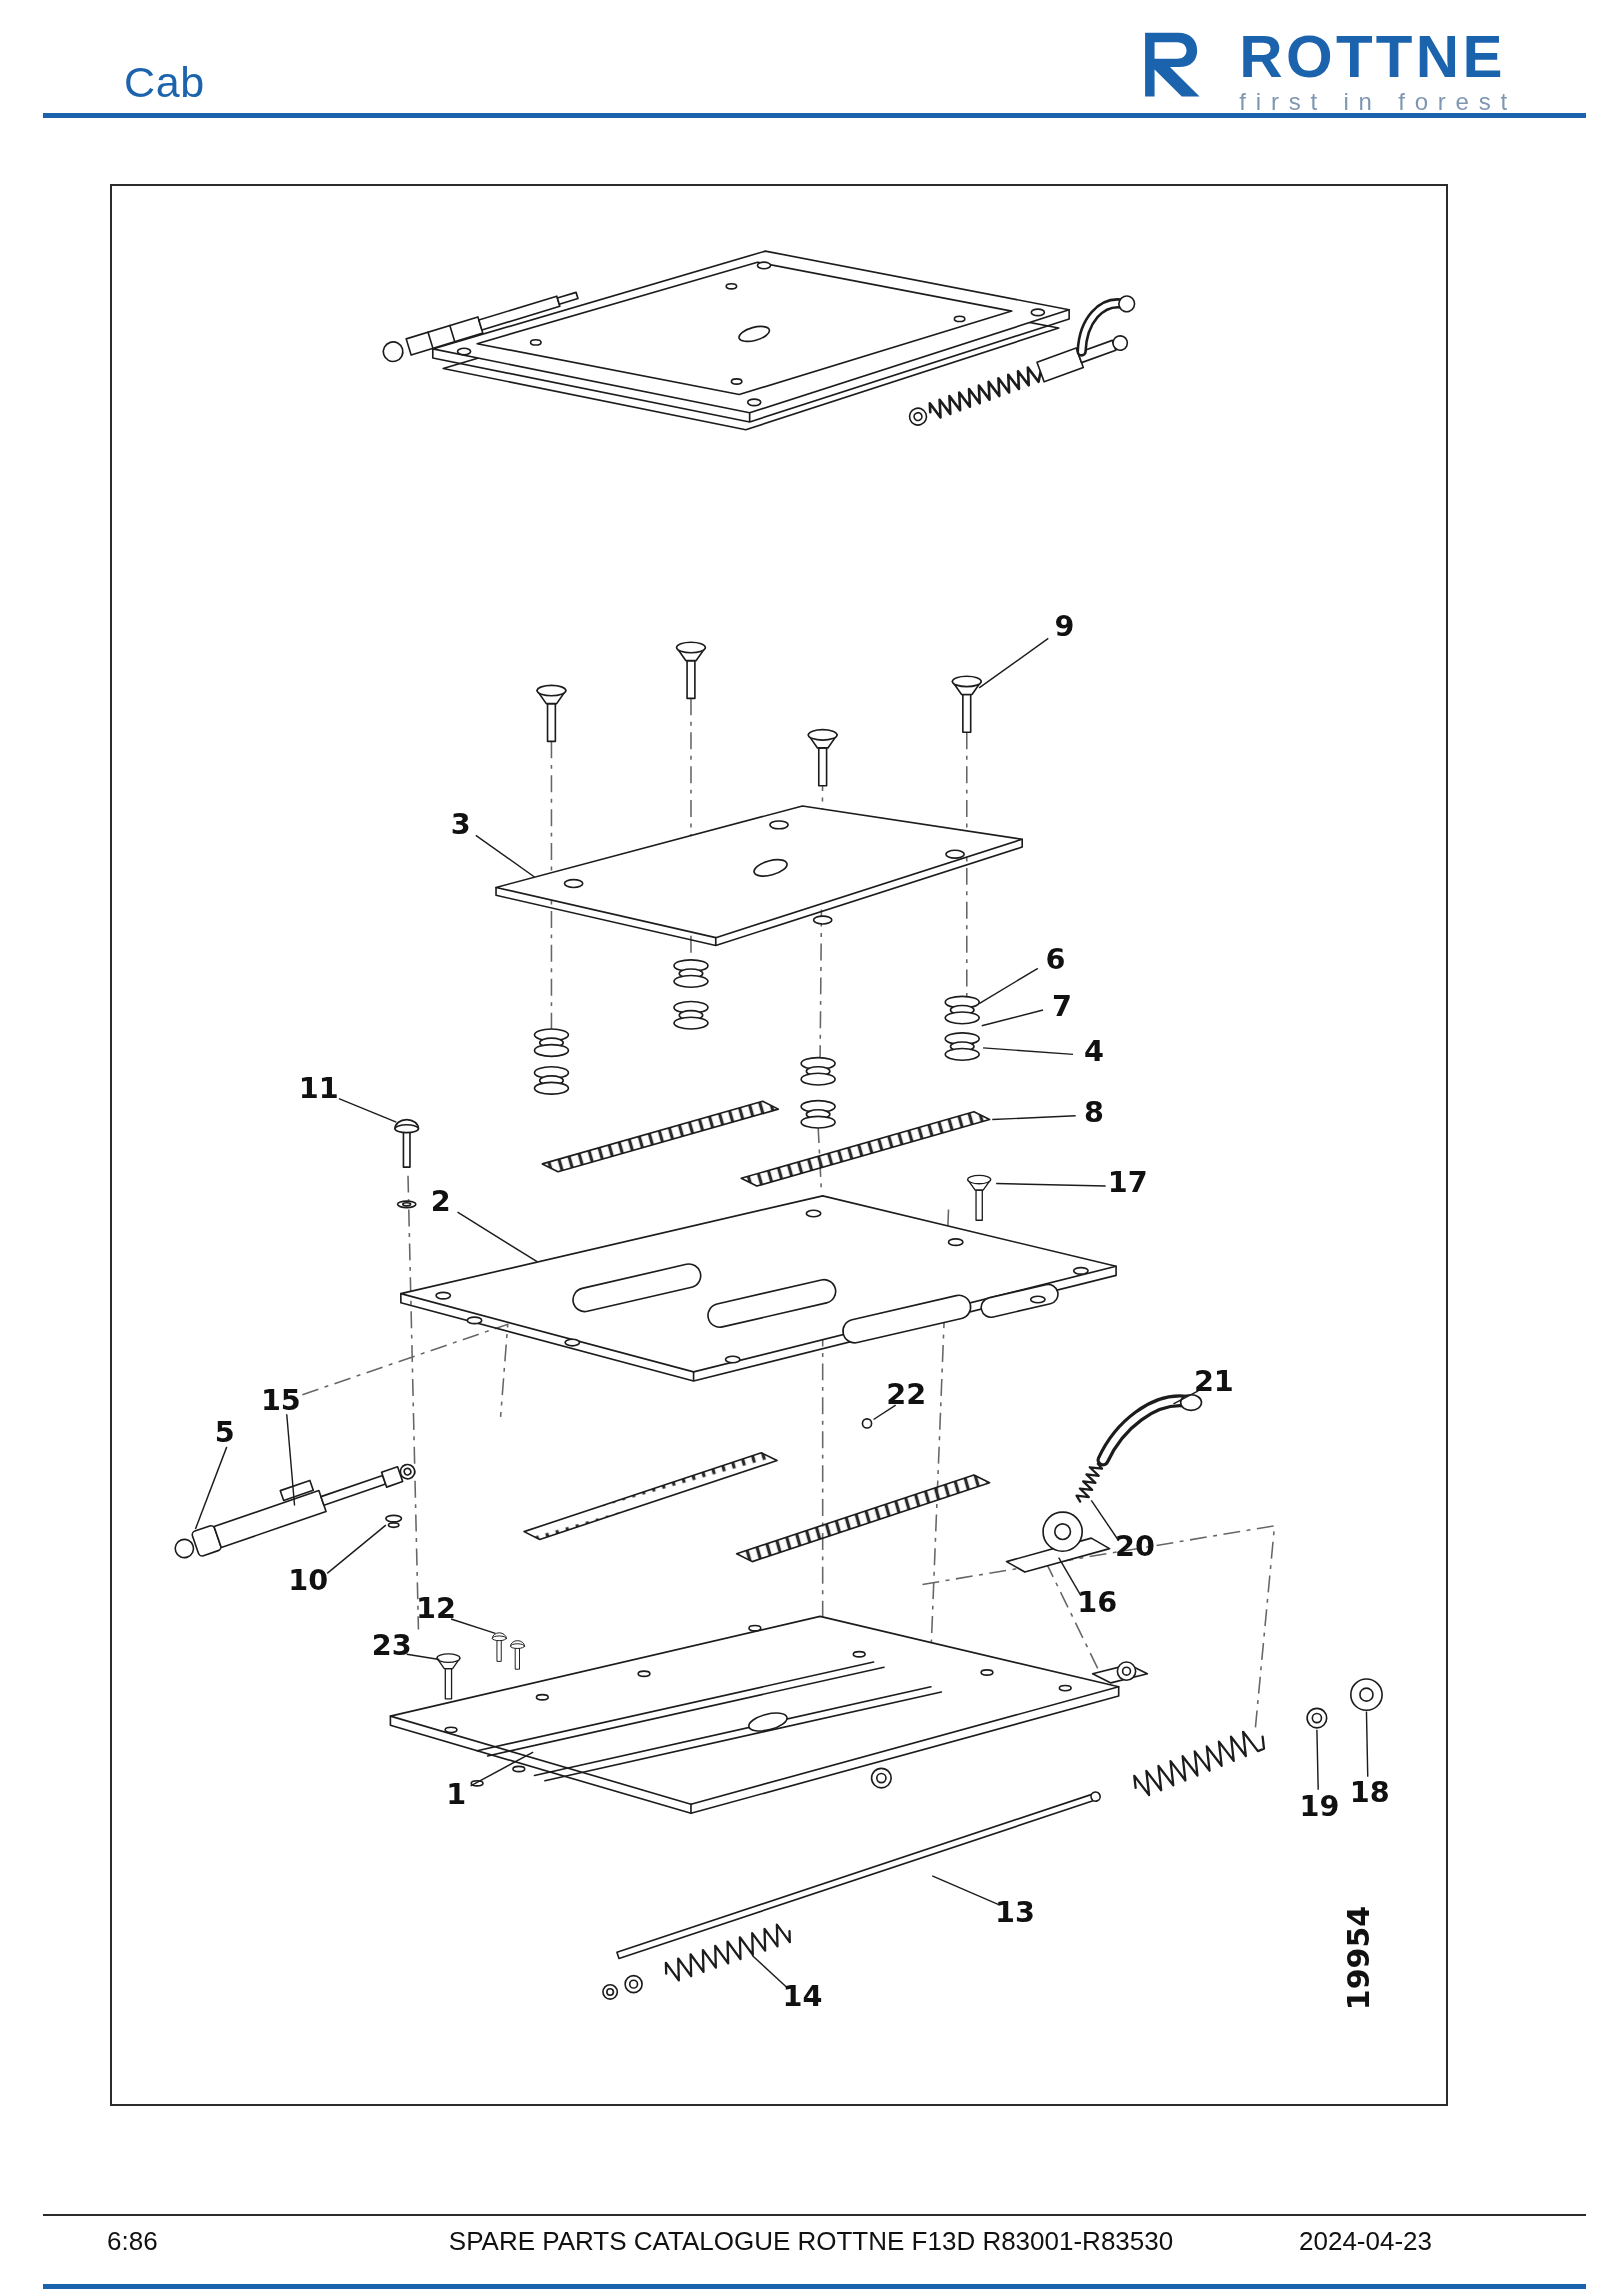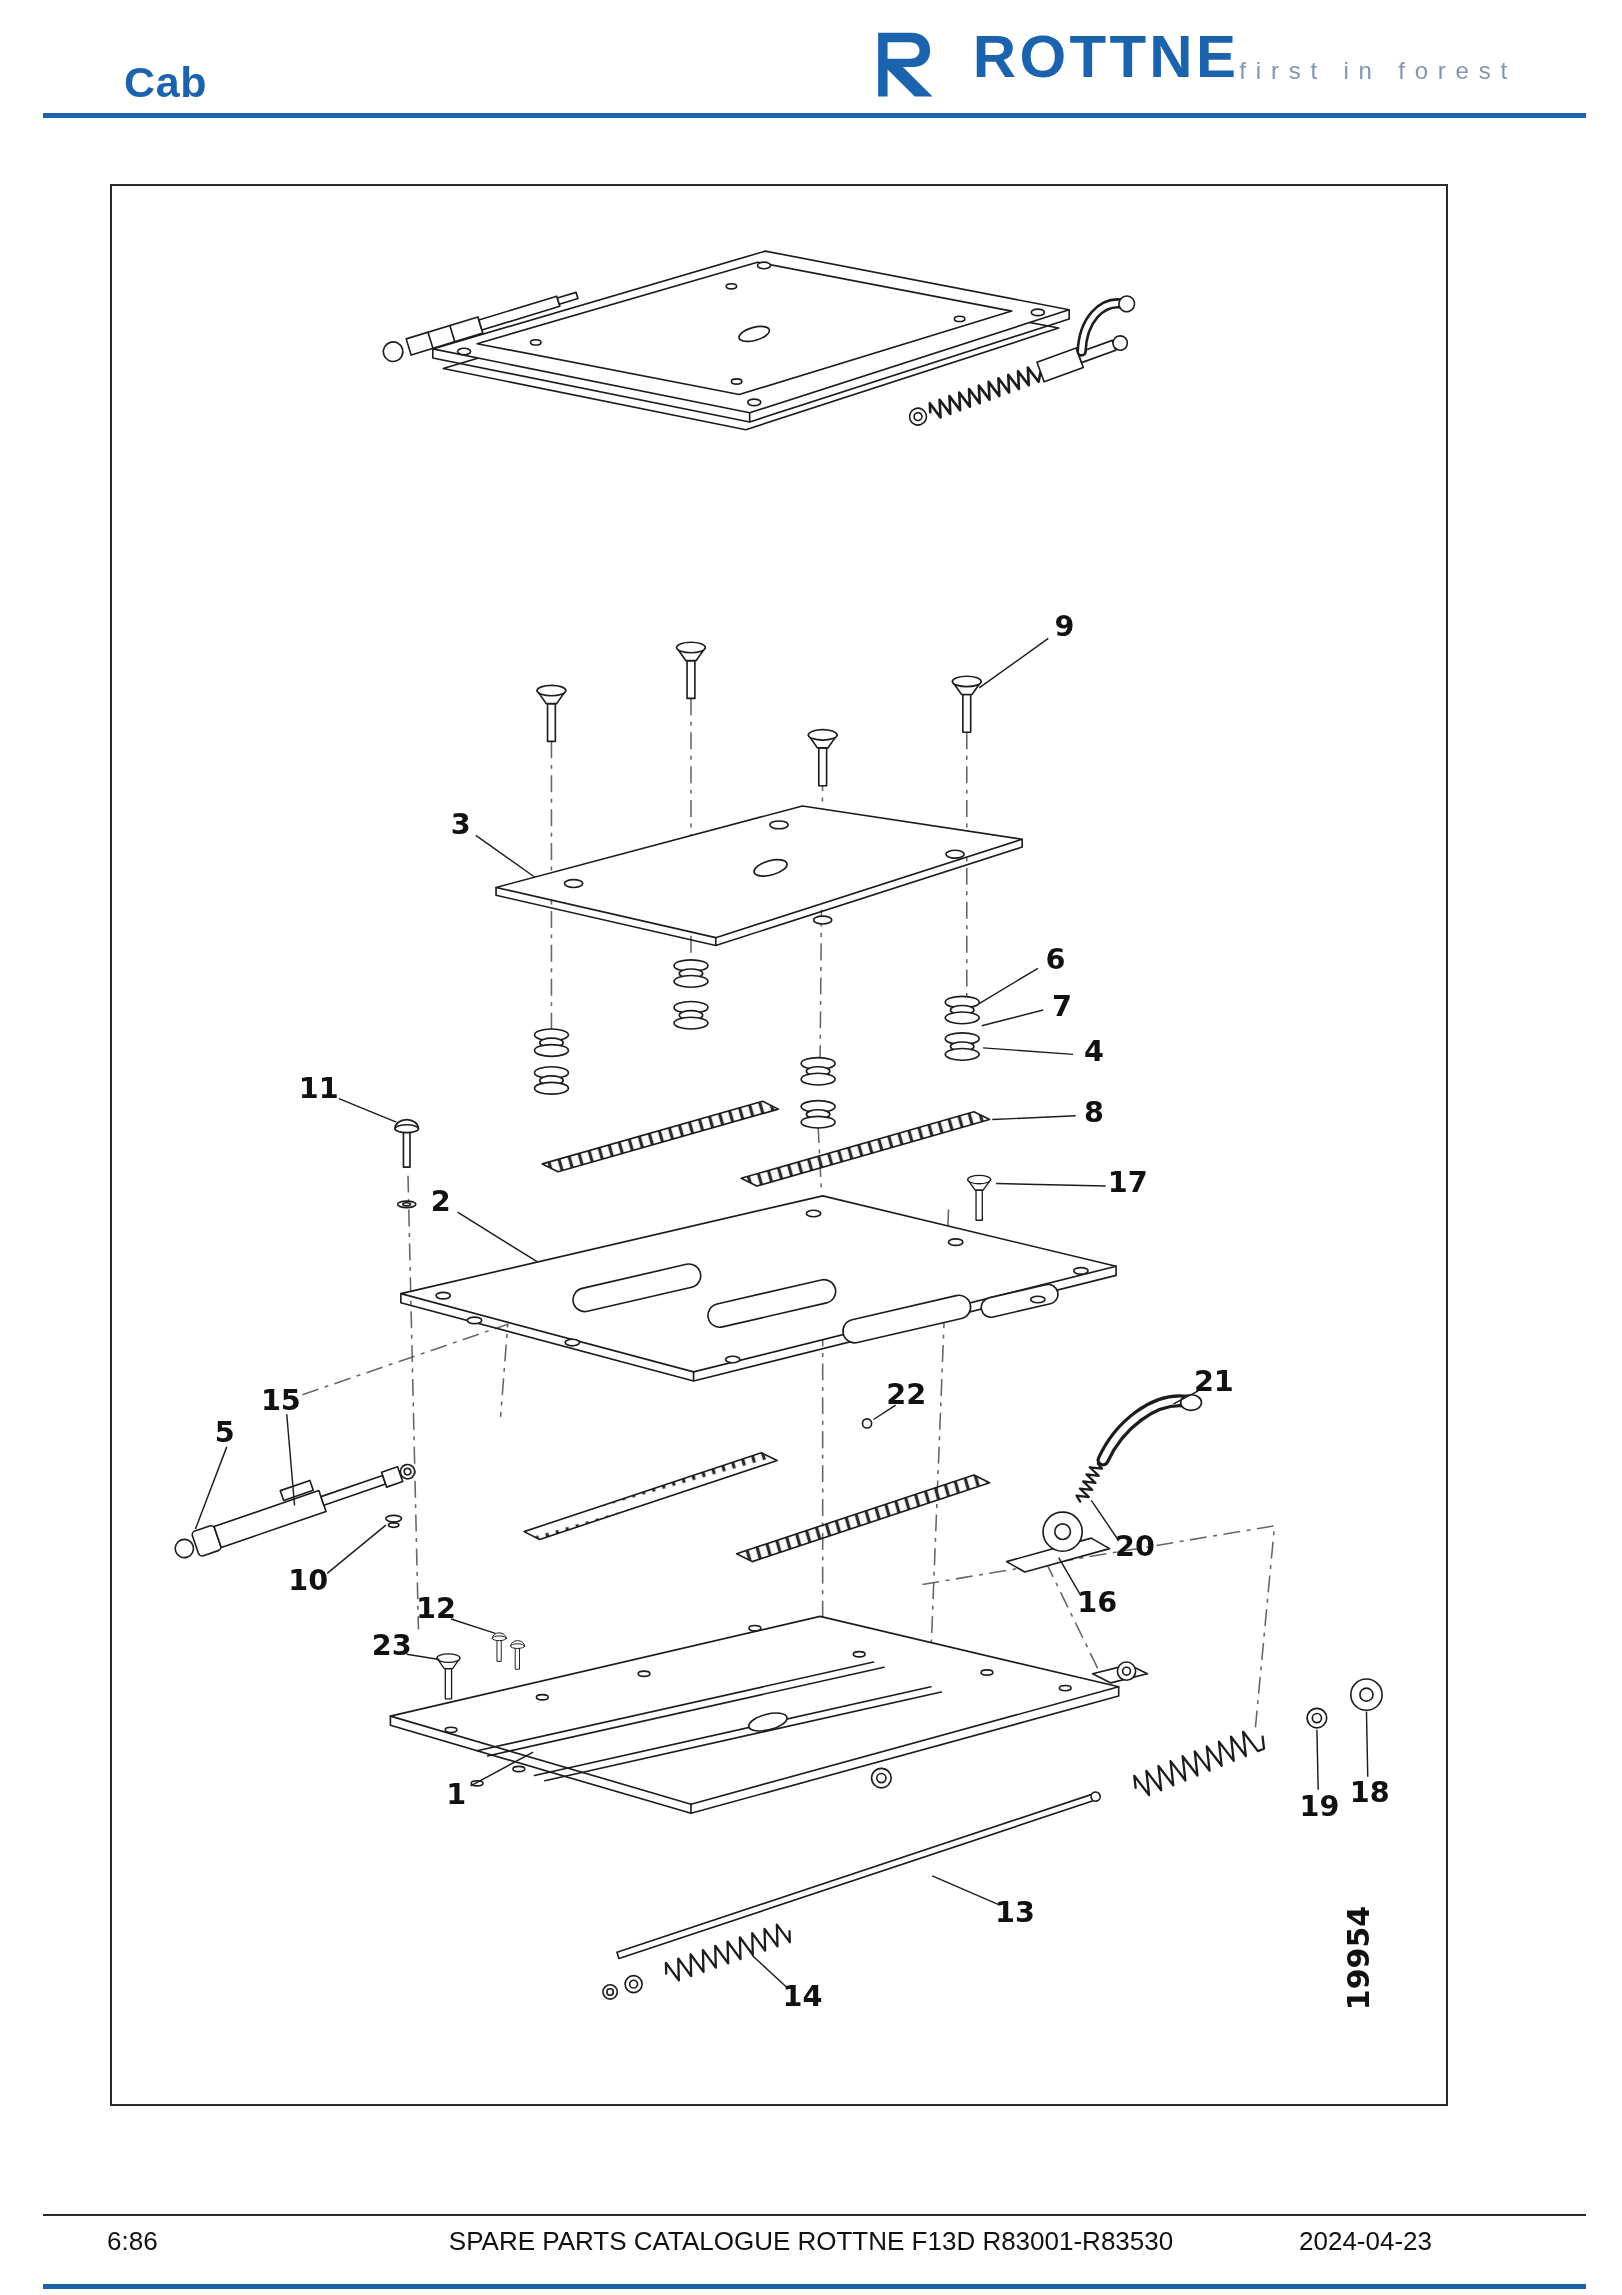--- a/index.html
+++ b/index.html
@@ -7,32 +7,32 @@
   body {
     width:1622px; height:2295px; position:relative;
     font-family:"Liberation Sans", sans-serif; color:#111;
     overflow:hidden;
   }
   .page { position:absolute; inset:0; background:#fff; }
 
   
   .section-title {
     position:absolute; left:124px; top:58px;
-    font-size:43px; font-weight:700; color:#1C63AE; letter-spacing:0.7px;
+    font-size:43px; font-weight:400; color:#1C63AE; letter-spacing:0.7px;
   }
   .header-rule {
     position:absolute; left:43px; right:36px; top:113px;
     height:4.6px; background:#1C63AE;
   }
   .logo {
     position:absolute; right:105px; top:27.5px;
     display:flex; align-items:flex-start; gap:6.5px;
   }
   .logo-mark-wrap { width:71px; height:73px; }
-  .logo-textcol { display:flex; flex-direction:row; align-items:flex-end;margin-left:24px; }
+  .logo-textcol { display:flex; flex-direction:column; align-items:flex-start;margin-left:24px; }
   .logo-brand {
     font-size:60px; font-weight:800; color:#1C63AE;
     letter-spacing:3.3px; line-height:0.95;
   }
   .logo-tagline {
     font-size:24px; font-weight:400; color:#7E96B2;
     letter-spacing:9.8px; margin-top:3.9px;
   }
 
   

